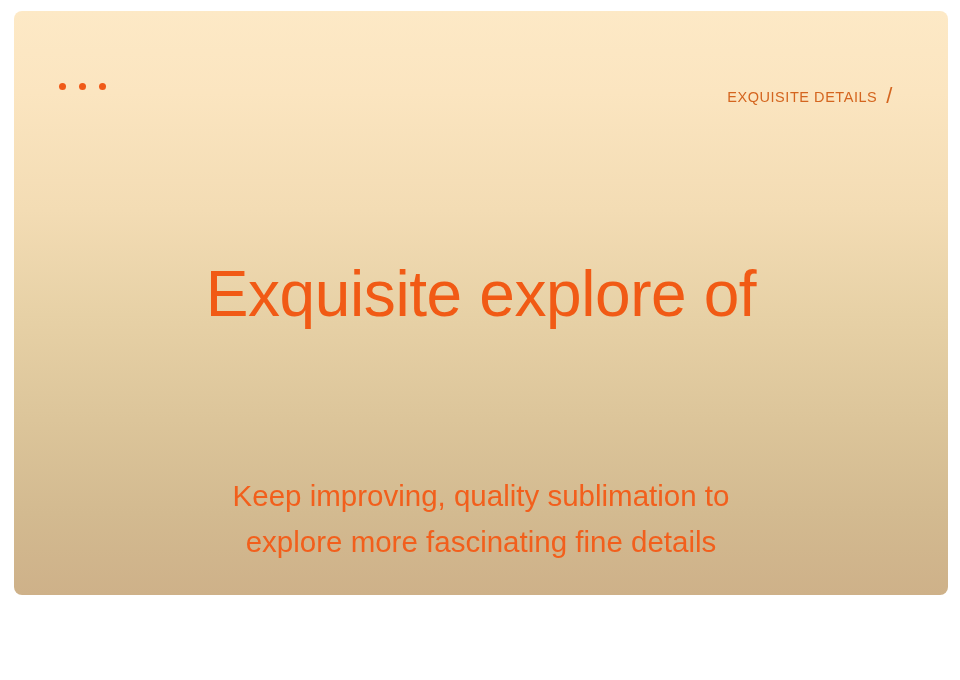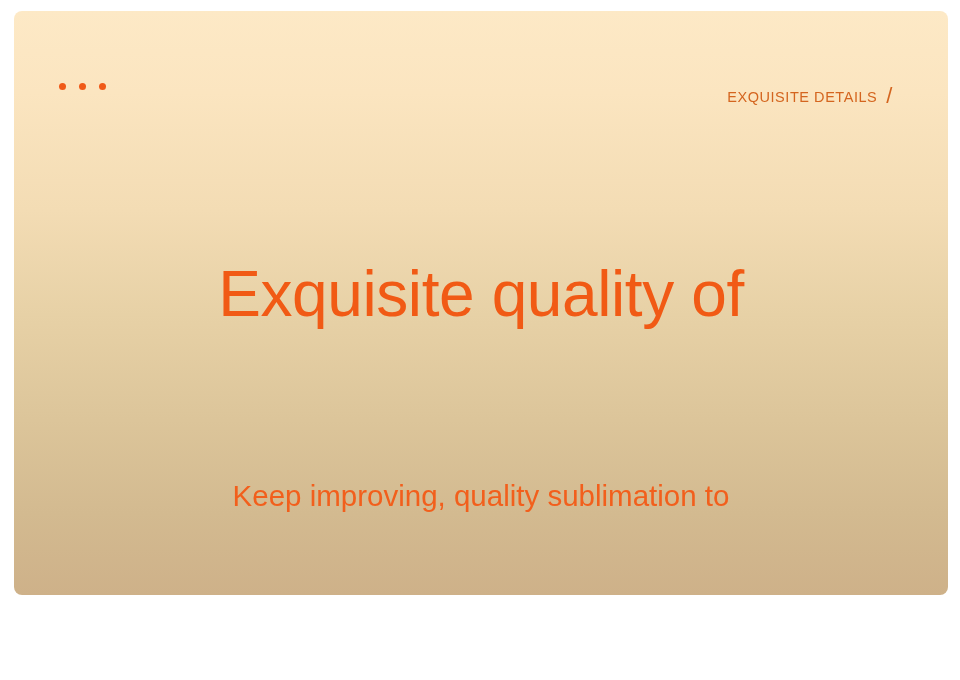--- a/index.html
+++ b/index.html
@@ -124,21 +124,22 @@
       <span class="dot"></span>
       <span class="dot"></span>
     </div>
 
     <div class="eyebrow">
       <span>EXQUISITE DETAILS</span>
       <span class="eyebrow-slash">/</span>
     </div>
 
     <h1 class="headline">
-      <span class="headline-line">Exquisite quality of</span>
+      <span class="headline-line">Exquisite explore of</span>
     </h1>
 
     <p class="subtitle">
       <span class="subtitle-line">Keep improving, quality sublimation to</span>
+      <span class="subtitle-line">explore more fascinating fine details</span>
     </p>
 
   </div>
 </div>
 
 </body></html>

